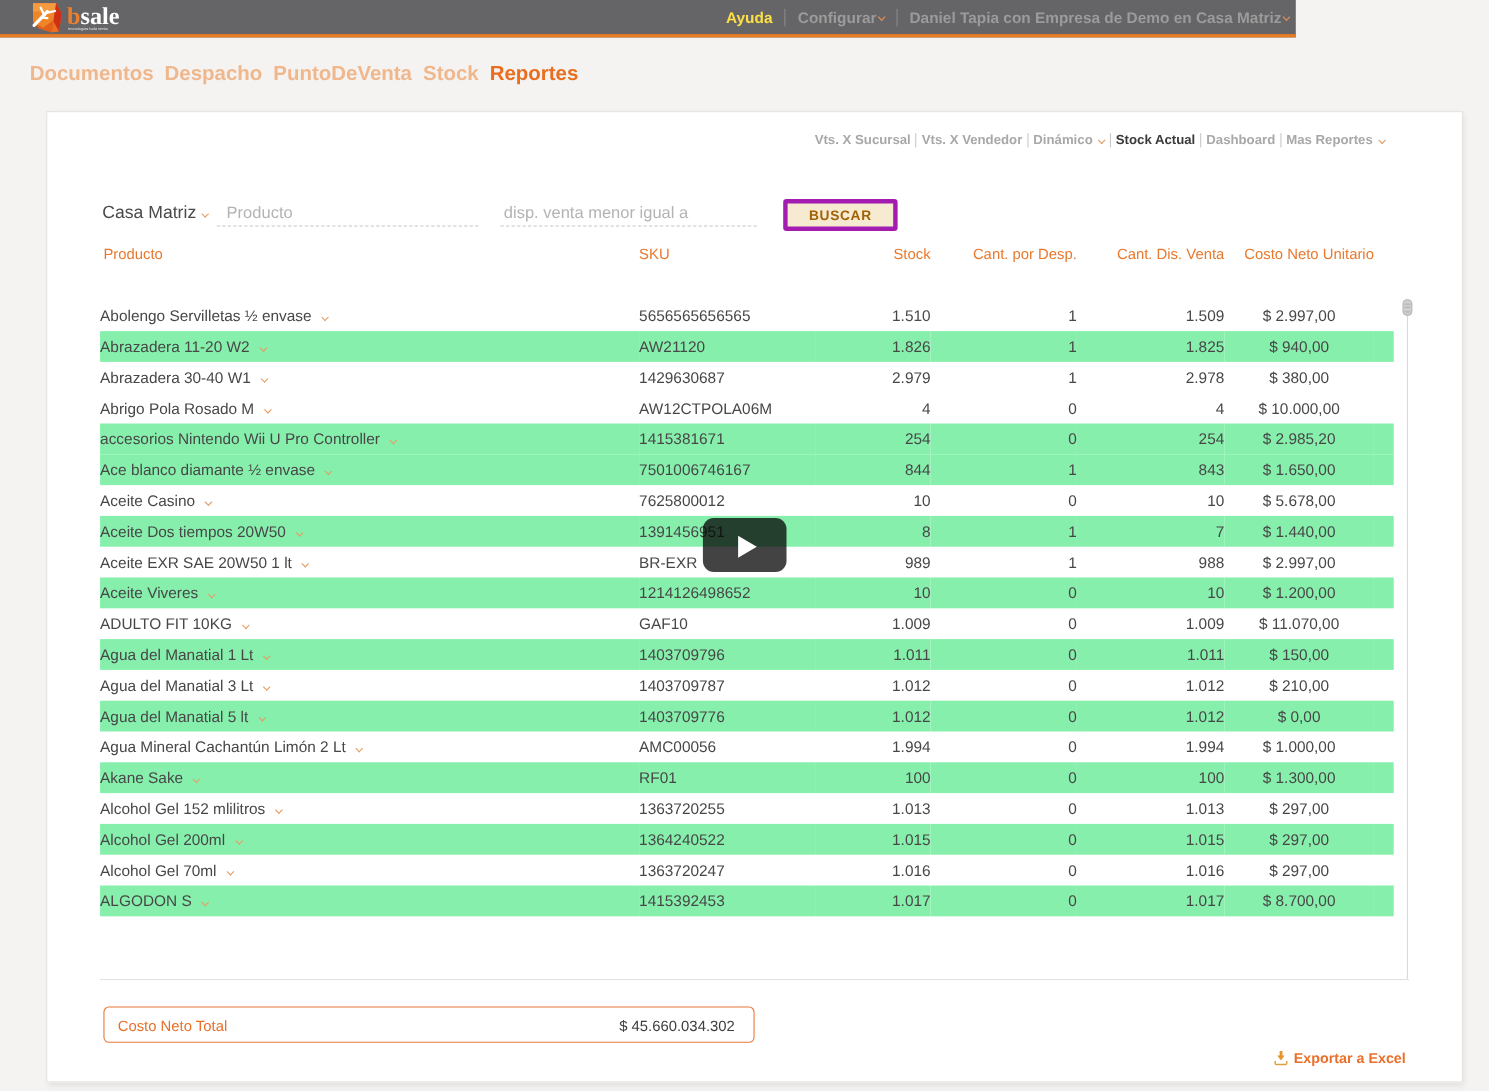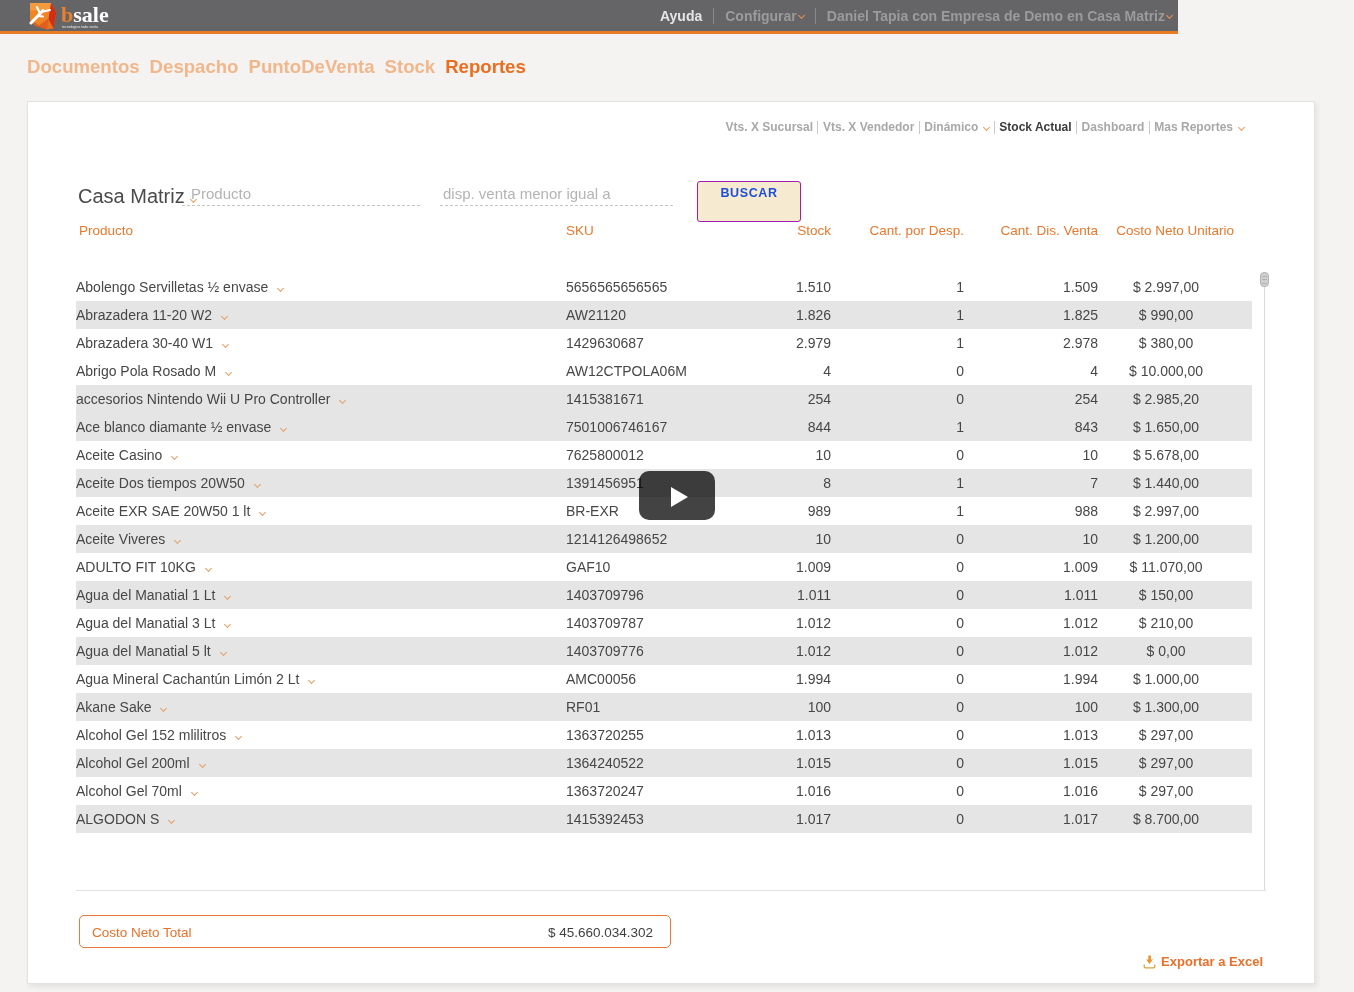--- a/index.html
+++ b/index.html
@@ -4,55 +4,55 @@
 <style>
 * { margin:0; padding:0; box-sizing:border-box; }
 html,body { width:1354px; height:992px; background:#f4f3f1; font-family:"Liberation Sans",sans-serif; overflow:hidden; }
 #page { position:relative; width:1354px; height:992px; }
 
 
 .topbar { position:absolute; left:0; top:0; width:1178px; height:34px; background:#656467; border-bottom:3px solid #e87c25; }
 .logo { position:absolute; left:29px; top:2px; }
 .topmenu { position:absolute; right:6px; top:0; height:31px; display:flex; align-items:center; font-size:14px; font-weight:bold; }
 .topmenu .chev { margin-left:2px; border-color:#e8935a; }
-.topmenu .white { color:#e5e5e5; }
+.topmenu .white { color:#fde047; }
 .topmenu .gray { color:#9b9b9b; }
 .topmenu .sep { width:1px; height:16px; background:#8a8a8a; margin:0 11px; }
 
 
 .nav { position:absolute; left:27px; top:56px; font-size:18.6px; font-weight:bold; }
 .nav span { color:#f1b78c; margin-right:10px; }
 .nav span.act { color:#e96e1f; }
 
 
-.card { position:absolute; left:27px; top:101px; width:1288px; height:883px; background:#fff; border:1px solid #e3e3e3; box-shadow:2px 3px 5px rgba(0,0,0,0.07); }
+.card { position:absolute; left:42px; top:101px; width:1288px; height:883px; background:#fff; border:1px solid #e3e3e3; box-shadow:2px 3px 5px rgba(0,0,0,0.07); }
 
 
 .tabs { position:absolute; top:17px; right:70px; display:flex; align-items:center; font-size:12px; font-weight:bold; color:#a8a8a8; height:16px; }
 .tabs .sep { width:1px; height:13px; background:#c9c9c9; margin:0 4.5px; }
 .tabs .act { color:#3b3b3b; }
 
 
 .chev { display:inline-block; width:5px; height:5px; border-right:1.6px solid #e49e66; border-bottom:1.6px solid #e49e66; transform:rotate(45deg); margin-left:6px; vertical-align:1px; }
 
 
 .filter { position:absolute; left:50px; top:79px; width:1200px; height:26px; }
-.fl-label { position:absolute; left:0; top:4px; font-size:20px; color:#4a4a4a; }
+.fl-label { position:absolute; left:0; top:4px; font-size:16px; color:#4a4a4a; }
 .inp1 { position:absolute; left:104px; top:0; width:238px; height:25px; border-bottom:1px dashed #c6c6c6; font-size:15px; color:#b3b3b3; padding:4px 0 0 9px; }
 .inp2 { position:absolute; left:362px; top:0; width:233px; height:25px; border-bottom:1px dashed #c6c6c6; font-size:15px; color:#b3b3b3; padding:4px 0 0 3px; }
-.buscar { position:absolute; left:619px; top:0; width:104px; height:41px; background:#f6ead0; border:1px solid #a21caf; border-radius:3px; font-size:12.5px; font-weight:bold; color:#1d4ed8; text-align:center; line-height:23px; letter-spacing:0.6px; }
+.buscar { position:absolute; left:619px; top:0; width:104px; height:29px; background:#f6ead0; border:4px solid #a21caf; border-radius:3px; font-size:12.5px; font-weight:bold; color:#a16207; text-align:center; line-height:23px; letter-spacing:0.6px; }
 
 
 .thead { position:absolute; left:48px; top:121px; width:1176px; height:16px; font-size:13.5px; color:#e8782c; }
 .thead div { position:absolute; top:0; }
 
 
 table.tbl { position:absolute; left:48px; top:171px; width:1176px; border-collapse:collapse; table-layout:fixed; }
 table.tbl td { height:28px; font-size:14px; color:#474747; white-space:nowrap; overflow:visible; padding:0; vertical-align:middle; }
-table.tbl tr.g { background:#e5e5e5; }
+table.tbl tr.g { background:#86efac; }
 td.c1 { width:490px; padding-left:3px; }
 td.c2 { width:160px; }
 td.c3 { width:105px; text-align:right; }
 td.c4 { width:133px; text-align:right; }
 td.c5 { width:134px; text-align:right; }
 td.c6 { width:136px; text-align:center; }
 td.c7 { width:18px; }
 
 
 .sbtrack { position:absolute; left:1236px; top:171px; width:1px; height:617px; background:#dadada; }
@@ -146,21 +146,21 @@
             <td class="c5">1.509</td>
             <td class="c6">$ 2.997,00</td>
             <td class="c7"></td>
           </tr>
       <tr class="g">
             <td class="c1">Abrazadera 11-20 W2 <span class="chev"></span></td>
             <td class="c2">AW21120</td>
             <td class="c3">1.826</td>
             <td class="c4">1</td>
             <td class="c5">1.825</td>
-            <td class="c6">$ 990,00</td>
+            <td class="c6">$ 940,00</td>
             <td class="c7"></td>
           </tr>
       <tr>
             <td class="c1">Abrazadera 30-40 W1 <span class="chev"></span></td>
             <td class="c2">1429630687</td>
             <td class="c3">2.979</td>
             <td class="c4">1</td>
             <td class="c5">2.978</td>
             <td class="c6">$ 380,00</td>
             <td class="c7"></td>

